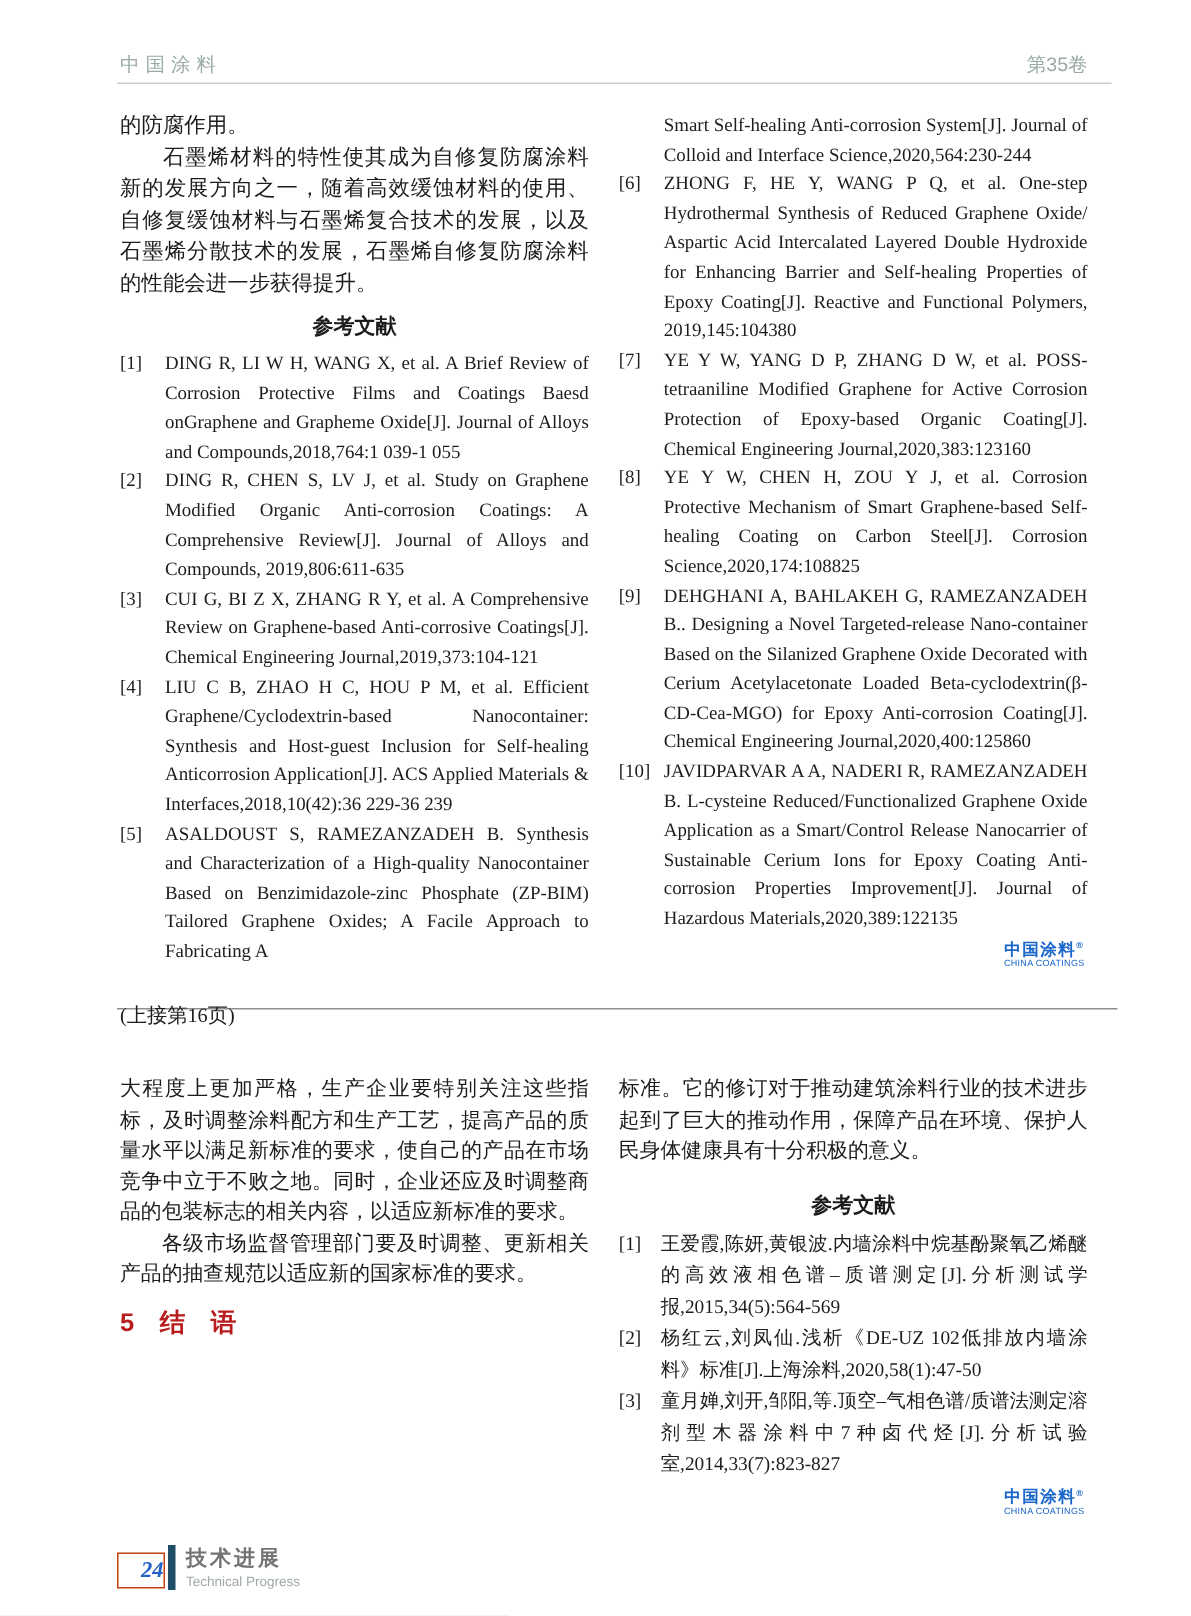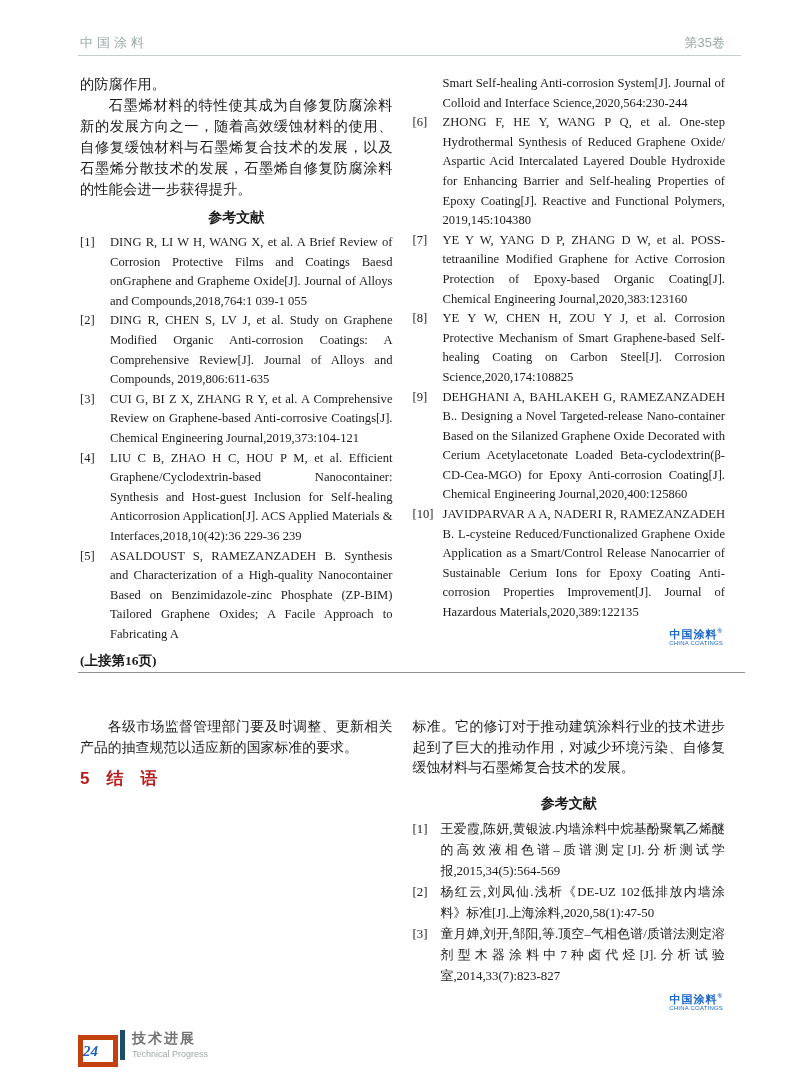--- a/index.html
+++ b/index.html
@@ -38,30 +38,30 @@
   .logo { color:#1b66c9; font-family:"Liberation Sans","DejaVu Sans",sans-serif;
           text-align:center; line-height:1; display:inline-block; }
   .logo-cn { font-size:11px; font-weight:bold; letter-spacing:1px; }
   .logo-mark { font-size:6px; vertical-align:super; }
   .logo-en { font-size:6px; letter-spacing:0.2px; margin-top:1px; }
   .logo-s1 { position:absolute; right:2px; bottom:-2px; }
   .logo-s2-wrap { text-align:right; margin-top:6px; padding-right:2px; }
 
   
   .divider { position:absolute; top:672px; left:78px; right:60px; border-top:1.5px solid #8f8f8f; }
-  .cont-note { position:absolute; top:652px; left:80px; font-size:13.5px;font-weight:bold; }
+  .cont-note { position:absolute; top:668px; left:80px; font-size:13.5px; }
 
   
   .h-conclusion { color:#b91c1c; font-family:"Liberation Sans","DejaVu Sans",sans-serif;
                   font-size:17px; font-weight:bold; margin:9px 0 5px; }
 
   
   .footer { position:absolute; left:78px; top:1030px; display:flex; align-items:flex-start; }
-  .badge { width:30px; height:22px; border:5px solid #c2410c; margin-top:5px;
-           display:flex; align-items:center; justify-content:flex-start; }
+  .badge { width:30px; height:22px; border:1px solid #c2410c; margin-top:5px;
+           display:flex; align-items:center; justify-content:flex-end; }
   .badge-num { color:#2160c4; font-style:italic; font-weight:bold; font-size:15px; }
   .badge-bar { width:5px; height:30px; background:#1d4e66; margin-left:2px; }
   .f-labels { margin-left:7px; }
   .f-cn { font-family:"Liberation Sans","DejaVu Sans",sans-serif; font-size:14px;
           font-weight:bold; color:#737373; letter-spacing:2px; }
   .f-en { font-family:"Liberation Sans","DejaVu Sans",sans-serif; font-size:9px;
           color:#a0a8a8; margin-top:1px;text-align:right; }
 </style>
 </head>
 <body>
@@ -135,26 +135,27 @@
         <div class="logo-en">CHINA COATINGS</div>
       </div>
     </div>
   </div>
 
   <div class="divider"></div>
   <div class="cont-note">(上接第16页)</div>
 
   <div class="sec2">
     <div class="col">
+      <div class="para">大程度上更加严格，生产企业要特别关注这些指标，及时调整涂料配方和生产工艺，提高产品的质量水平以满足新标准的要求，使自己的产品在市场竞争中立于不败之地。同时，企业还应及时调整商品的包装标志的相关内容，以适应新标准的要求。</div>
       <div class="para indent">各级市场监督管理部门要及时调整、更新相关产品的抽查规范以适应新的国家标准的要求。</div>
       <div class="h-conclusion">5　结　语</div>
     </div>
 
     <div class="col">
-      <div class="para">标准。它的修订对于推动建筑涂料行业的技术进步起到了巨大的推动作用，对减少环境污染、自修复缓蚀材料与石墨烯复合技术的发展。</div>
+      <div class="para">标准。它的修订对于推动建筑涂料行业的技术进步起到了巨大的推动作用，保障产品在环境、保护人民身体健康具有十分积极的意义。</div>
       <div class="ref-heading rh-top">参考文献</div>
       <div class="reflist-cn">
         <div class="ref">
           <span class="ref-num">[1]</span>
           <span class="ref-text">王爱霞,陈妍,黄银波.内墙涂料中烷基酚聚氧乙烯醚的高效液相色谱–质谱测定[J].分析测试学报,2015,34(5):564-569</span>
         </div>
         <div class="ref">
           <span class="ref-num">[2]</span>
           <span class="ref-text">杨红云,刘凤仙.浅析《DE-UZ 102低排放内墙涂料》标准[J].上海涂料,2020,58(1):47-50</span>
         </div>

